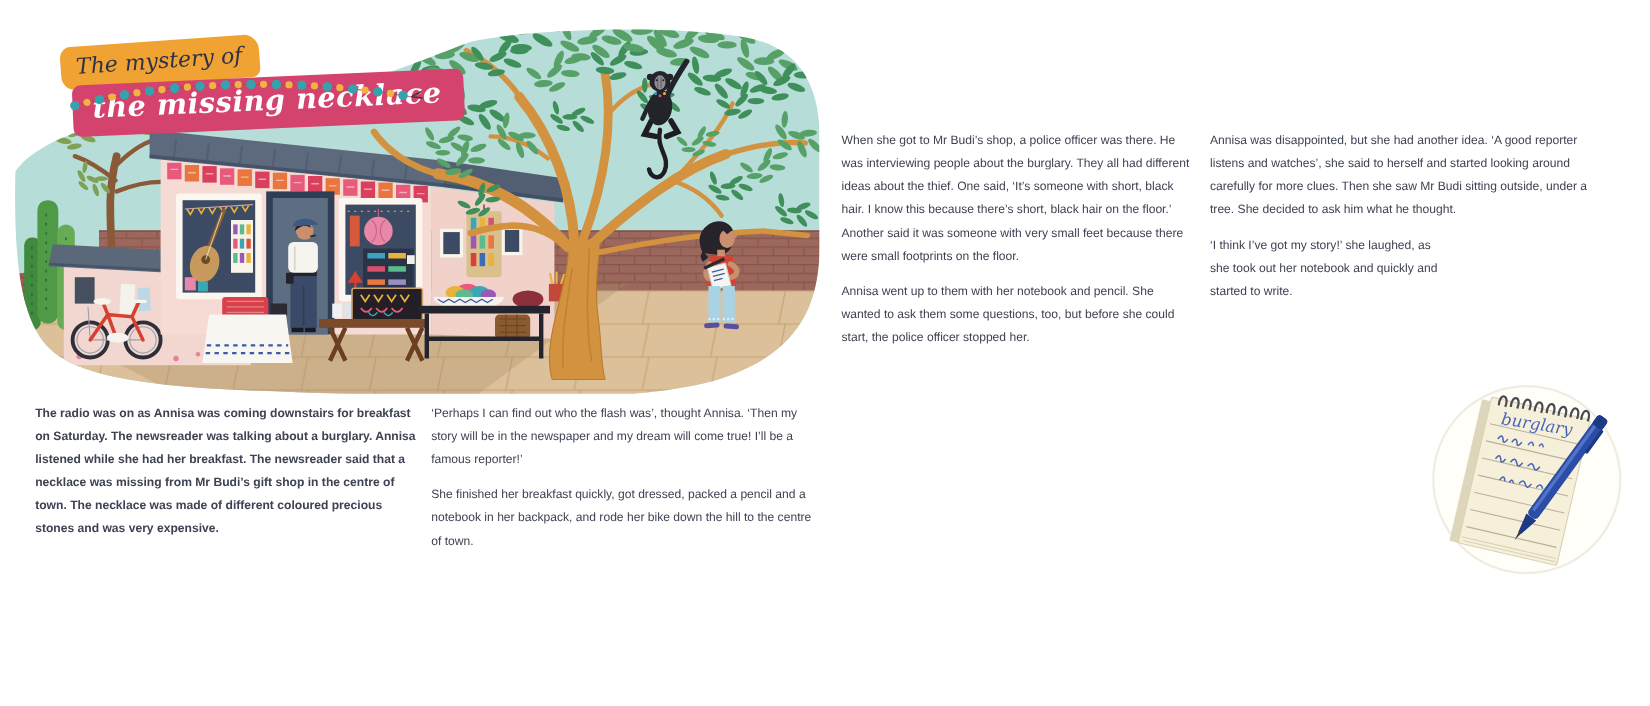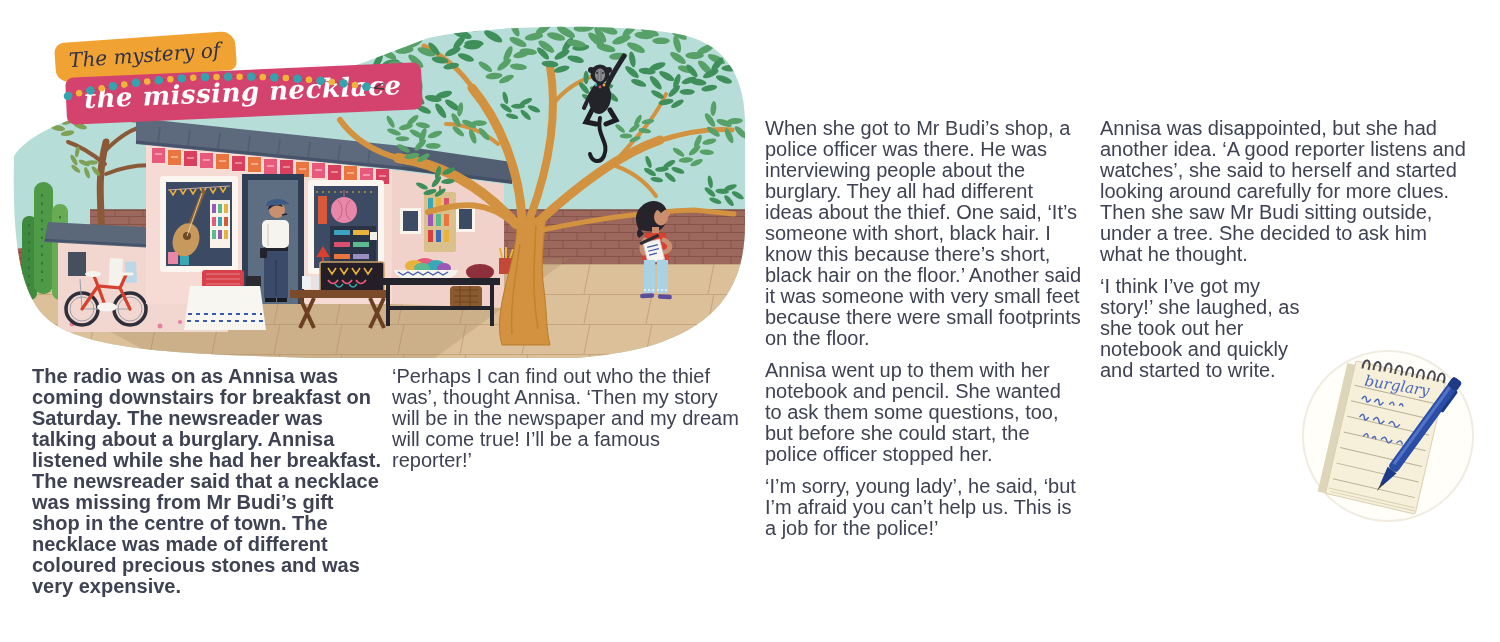--- a/index.html
+++ b/index.html
@@ -1,19 +1,19 @@
 <!DOCTYPE html>
 <html><head>
 <meta charset="utf-8">
 <style>
   html,body{margin:0;padding:0;background:#ffffff;}
   .canvas{position:relative;width:1500px;height:642px;background:#ffffff;overflow:hidden;
           font-family:"Liberation Sans",sans-serif;color:#3e4253;}
   .illus{position:absolute;left:10px;top:24px;width:740px;height:334px;}
-  .story-col{position:absolute;font-size:20px;line-height:21px;color:#3e4253;}
+  .story-col{position:absolute;font-size:11px;line-height:21px;color:#3e4253;}
   .story-col p{margin:0 0 11px 0;}
   #col1{left:32px;top:366px;width:352px;font-weight:bold;}
   #col2{left:392px;top:366px;width:350px;}
   #col3{left:765px;top:118px;width:318px;}
   #col4{left:1100px;top:118px;width:366px;}
   #col4 p.wrap-narrow{width:212px;}
   .badge{position:absolute;font-family:"DejaVu Serif",serif;font-style:italic;white-space:nowrap;}
   .badge1{left:55px;top:37px;background:#f0a333;color:#2e3147;font-size:20px;
           padding:6px 16px 9px 14px;border-radius:10px 14px 8px 12px;transform:rotate(-4deg);z-index:3;}
   .badge2{left:66px;top:70px;background:#d4426e;color:#ffffff;font-weight:bold;font-size:26px;
@@ -368,26 +368,26 @@
     <path d="M12,36 C92,14 214,10 318,28" stroke="#a8485e" stroke-width="1.2" fill="none" opacity="0.7"></path>
     <path d="M318,28 l9,-5 m-9,5 l10,1" stroke="#3a3a3a" stroke-width="1.4" fill="none"></path>
     <path d="M12,36 C92,14 214,10 318,28" stroke="#35a3ad" stroke-width="8.5" fill="none" stroke-linecap="round" stroke-dasharray="0.1 23"></path>
     <path d="M12,36 C92,14 214,10 318,28" stroke="#f1b33c" stroke-width="6.5" fill="none" stroke-linecap="round" stroke-dasharray="0.1 23" stroke-dashoffset="-11.5"></path>
   </svg>
 
   <div id="col1" class="story-col">
     <p>The radio was on as Annisa was coming downstairs for breakfast on Saturday. The newsreader was talking about a burglary. Annisa listened while she had her breakfast. The newsreader said that a necklace was missing from Mr Budi’s gift shop in the centre of town. The necklace was made of different coloured precious stones and was very expensive.</p>
   </div>
   <div id="col2" class="story-col">
-    <p>‘Perhaps I can find out who the thief was’, thought Annisa. ‘Then my story will be in the newspaper and my dream will come true! I’ll be a famous reporter!’</p>
+    <p>‘Perhaps I can find out who the flash was’, thought Annisa. ‘Then my story will be in the newspaper and my dream will come true! I’ll be a famous reporter!’</p>
+    <p>She finished her breakfast quickly, got dressed, packed a pencil and a notebook in her backpack, and rode her bike down the hill to the centre of town.</p>
   </div>
   <div id="col3" class="story-col">
     <p>When she got to Mr Budi’s shop, a police officer was there. He was interviewing people about the burglary. They all had different ideas about the thief. One said, ‘It’s someone with short, black hair. I know this because there’s short, black hair on the floor.’ Another said it was someone with very small feet because there were small footprints on the floor.</p>
     <p>Annisa went up to them with her notebook and pencil. She wanted to ask them some questions, too, but before she could start, the police officer stopped her.</p>
-    <p>‘I’m sorry, young lady’, he said, ‘but I’m afraid you can’t help us. This is a job for the police!’</p>
   </div>
   <div id="col4" class="story-col">
     <p>Annisa was disappointed, but she had another idea. ‘A good reporter listens and watches’, she said to herself and started looking around carefully for more clues. Then she saw Mr Budi sitting outside, under a tree. She decided to ask him what he thought.</p>
     <p class="wrap-narrow">‘I think I’ve got my story!’ she laughed, as she took out her notebook and quickly and started to write.</p>
   </div>
 
   <div class="notepad">
     <svg width="188" height="174" viewBox="0 0 188 174">
       <circle cx="94" cy="88" r="85" fill="#fffef9" stroke="#f0ece1" stroke-width="2"></circle>
       <g transform="rotate(13 94 88)">

